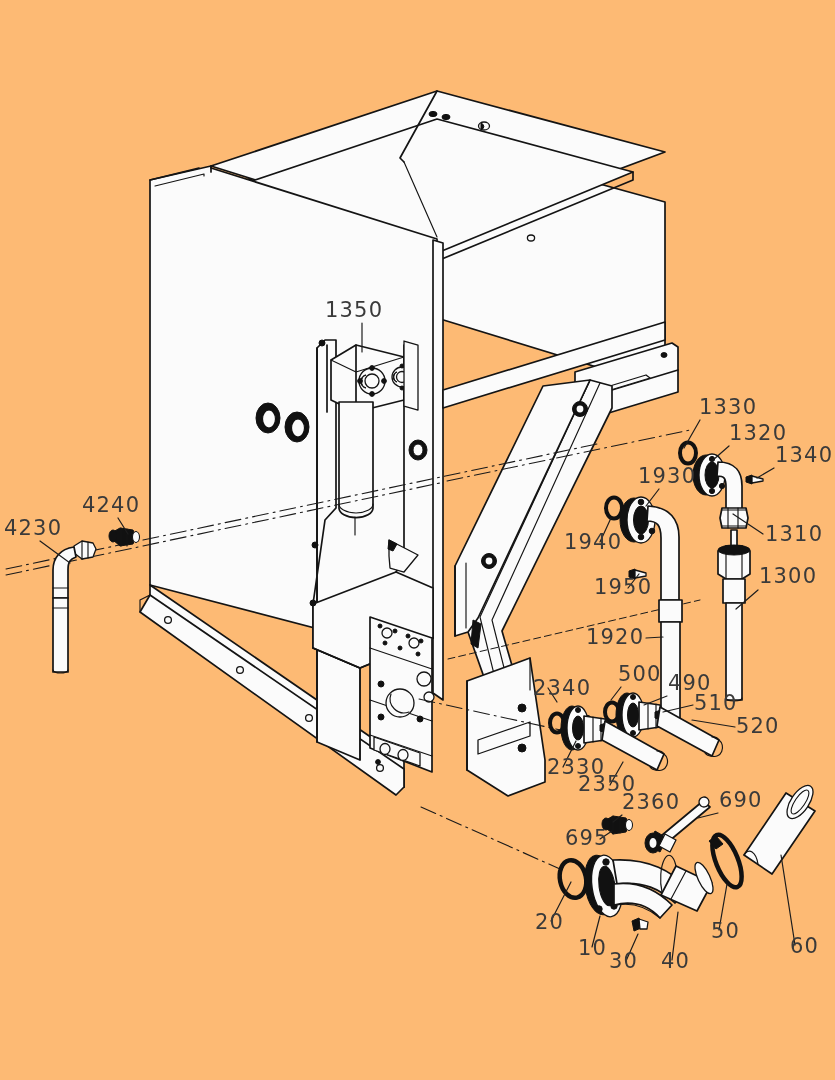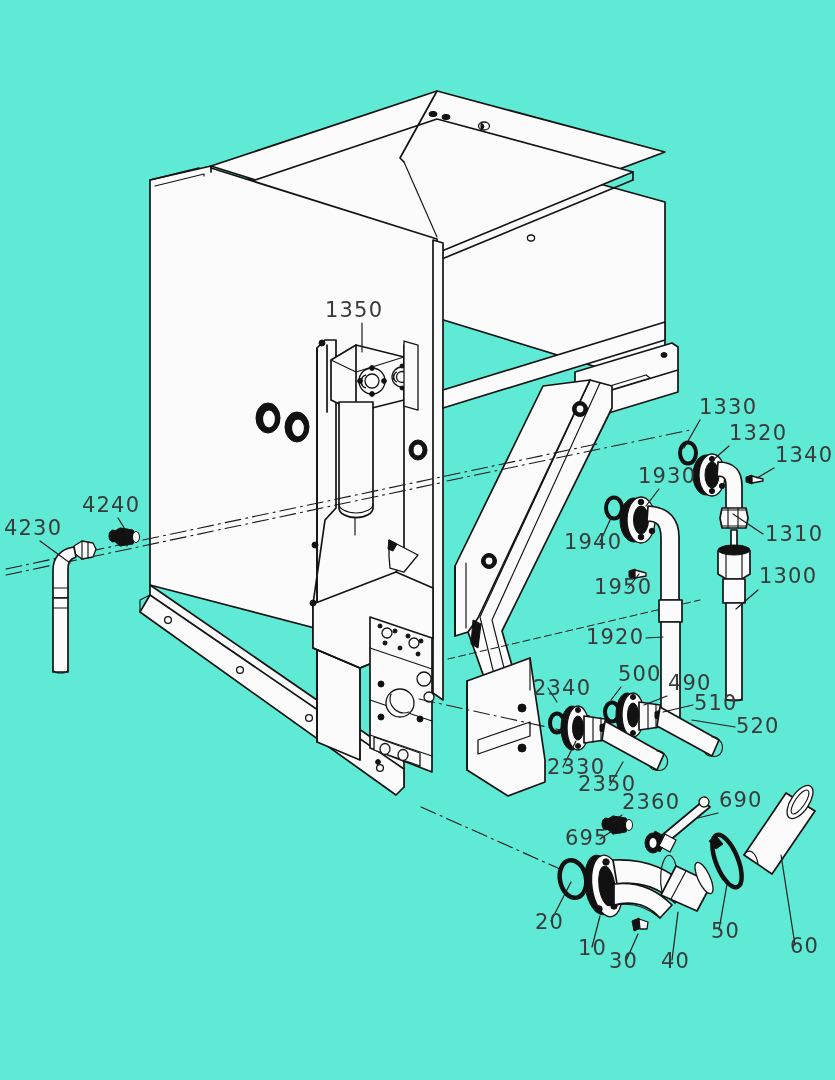--- a/index.html
+++ b/index.html
@@ -22,21 +22,21 @@
   .lbl{
     font-family:"DejaVu Sans","Liberation Sans",sans-serif;
     font-size:21px;
     fill:#3a3a3a;
     letter-spacing:1.2px;
   }
 </style>
 </head>
 <body style="background: rgb(246, 246, 246);">
 
-<div id="stage" style="background: #5eead4;">
+<div id="stage" style="background: #fdba74;">
 
 <svg id="drw" viewBox="0 0 835 1080">
 
   <defs>
     <clipPath id="cabClip">
       <path d="M 150,180 L 440,86 L 665,148 L 665,395 L 440,470 L 150,410 Z"></path>
     </clipPath>
   </defs>
 
   <g>

